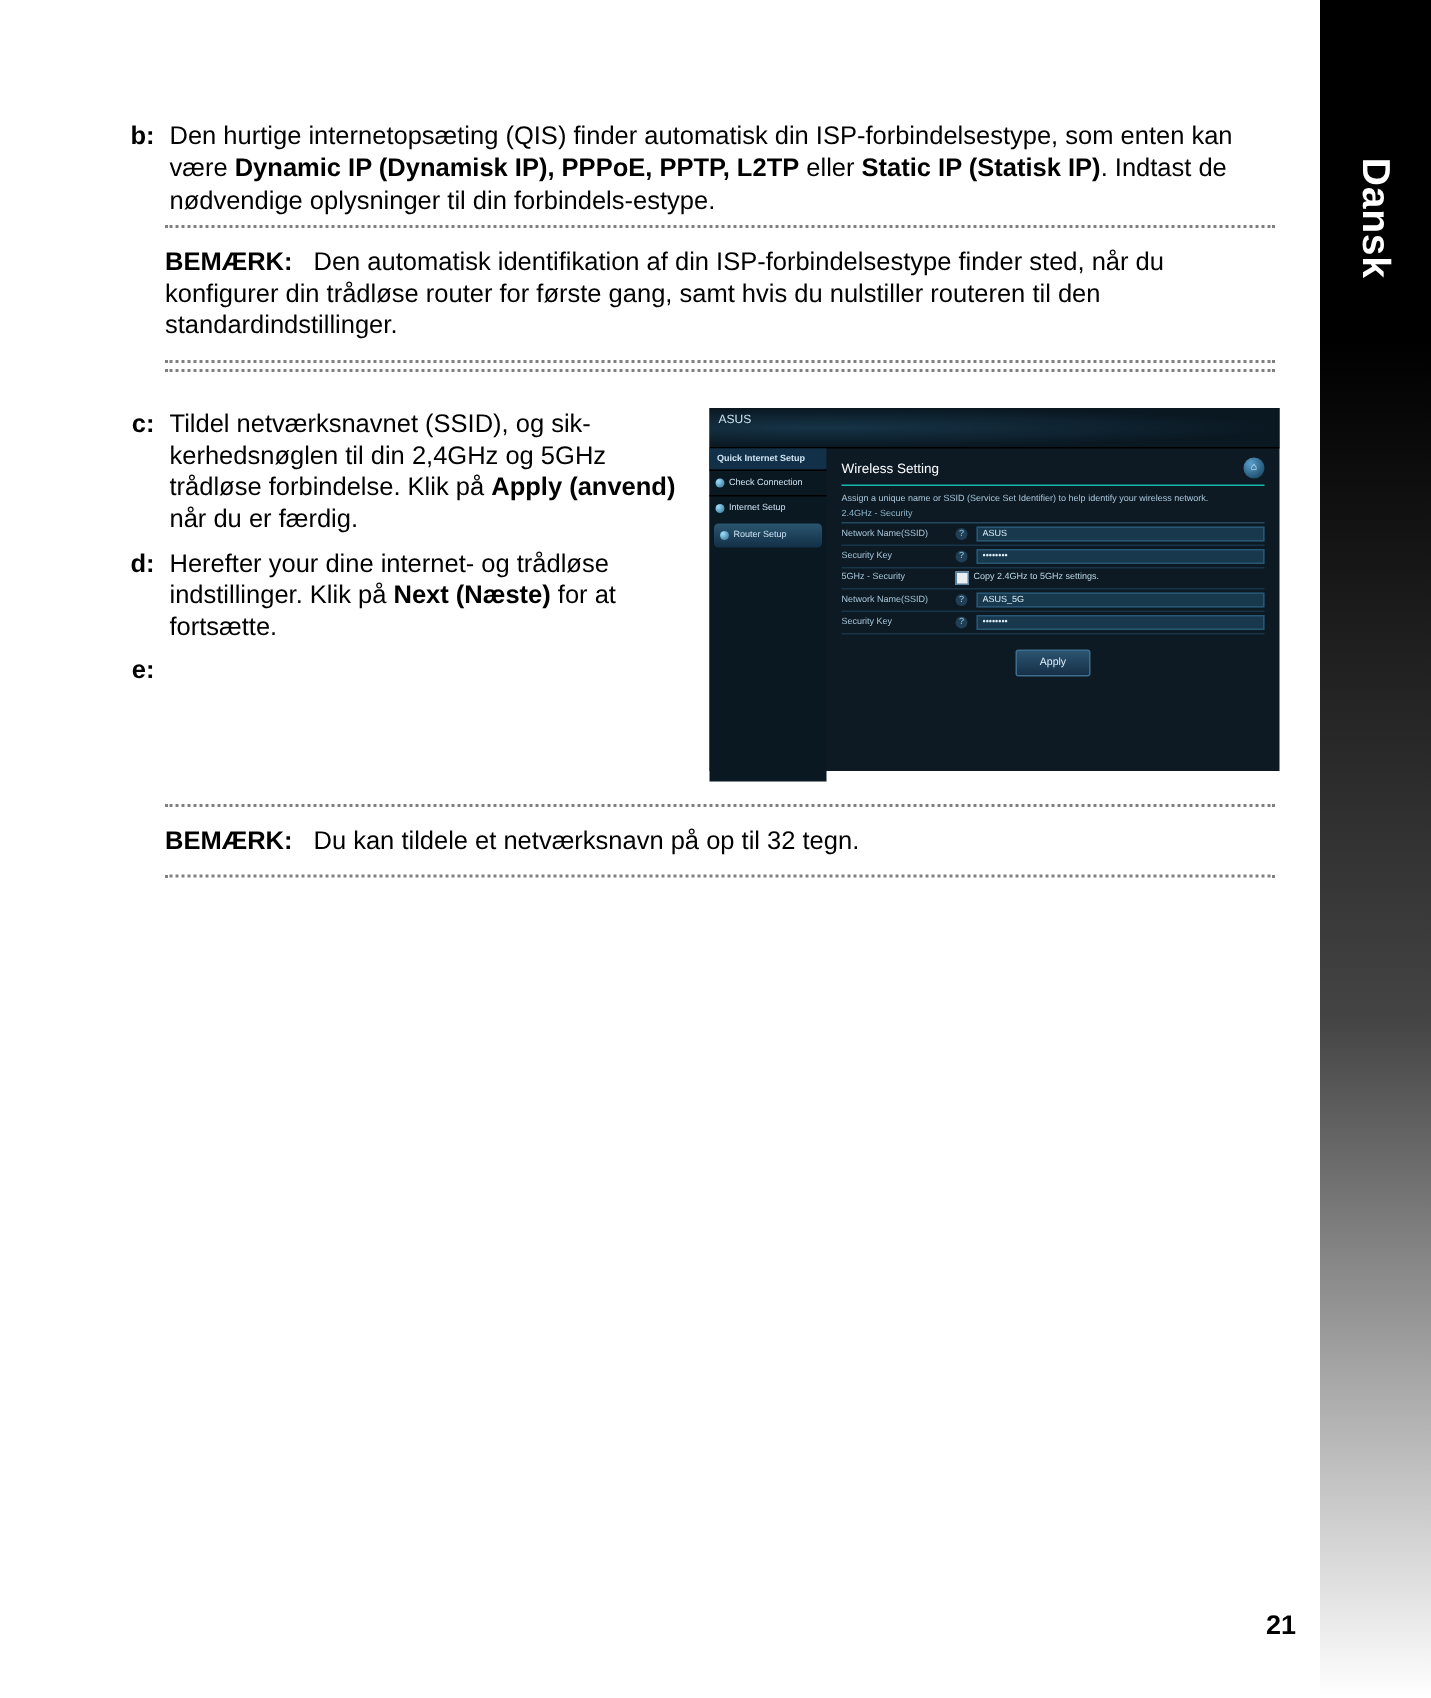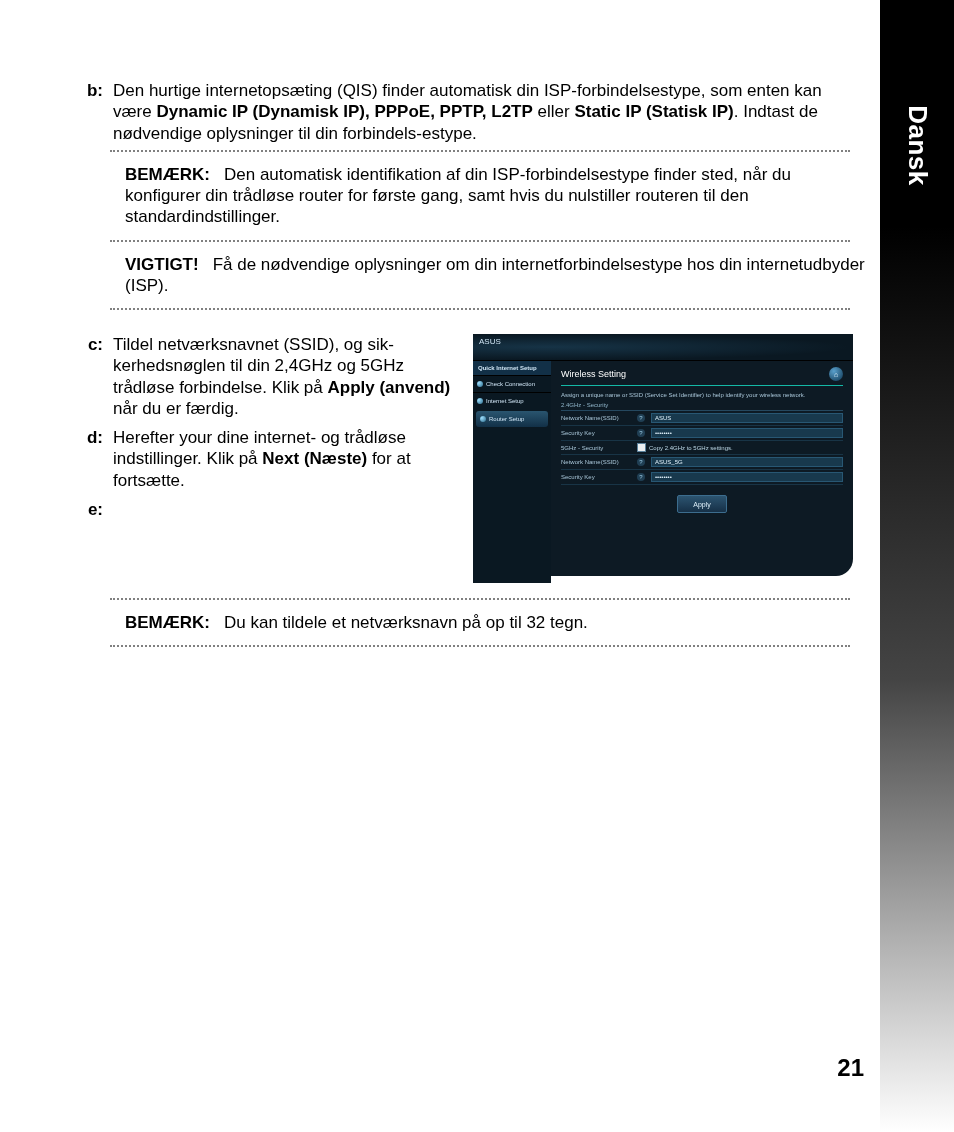--- a/index.html
+++ b/index.html
@@ -61,21 +61,21 @@
   .b { font-weight: 700; }
 
   .dotted {
     border: 0;
     border-top: 2px dotted #808080;
     margin: 4px 0 4px 35px;
     width: 740px;
   }
 
   .note {
-    margin-left: 50px;
+    margin-left: 35px;
     width: 740px;
     font-size: 17px;
     line-height: 1.25;
     padding: 8px 0;
   }
   .note-label { font-weight: 700; display: inline-block; margin-right: 14px; }
 
   .row-cde {
     display: flex;
     gap: 18px;
@@ -85,21 +85,20 @@
   .col-text .step-body { flex: 0 0 340px; }
   .col-shot { flex: 1; }
 
   
   .router {
     width: 380px;
     height: 242px;
     background: #0d1a24;
     position: relative;
     font-family: Arial, sans-serif;
-    border-radius: 17px;
   }
   .router-top {
     height: 20px;
     background: radial-gradient(ellipse at 20% 50%, #163346 0%, #0a1822 70%);
     border-bottom: 1px solid #000;
     font-size: 8px;
     color: #cfe4f4;
     padding: 3px 6px;
   }
   .router-body { display: flex; height: 222px; }
@@ -202,23 +201,23 @@
     border: 1px solid #3c6d8e;
     border-radius: 2px;
     color: #dff1fb;
     font-size: 7px;
     display: flex; align-items: center; justify-content: center;
   }
 
   .page-num {
     position: absolute;
     right: 90px;
-    bottom: 50px;
+    bottom: 38px;
     font-weight: 700;
-    font-size: 24px;
+    font-size: 18px;
   }
 </style>
 </head>
 <body>
 
 <div class="side-tab">
   <div class="side-tab-label">Dansk</div>
 </div>
 
 <div class="page">
@@ -228,23 +227,20 @@
     <div class="step-body">
       <span>Den hurtige internetopsæting (QIS) finder automatisk din ISP-forbindelsestype, som enten kan være </span><span class="b">Dynamic IP (Dynamisk IP), PPPoE, PPTP, L2TP</span><span> eller </span><span class="b">Static IP (Statisk IP)</span><span>. Indtast de nødvendige oplysninger til din forbindels-estype.</span>
     </div>
   </div>
 
   <hr class="dotted">
   <div class="note">
     <span class="note-label">BEMÆRK:</span><span>Den automatisk identifikation af din ISP-forbindelsestype finder sted, når du konfigurer din trådløse router for første gang, samt hvis du nulstiller routeren til den standardindstillinger.</span>
   </div>
   <hr class="dotted">
-  <div class="note">
-    <span class="note-label">VIGTIGT!</span><span>Få de nødvendige oplysninger om din internetforbindelsestype hos din internetudbyder (ISP).</span>
-  </div>
   <hr class="dotted">
 
   <div class="row-cde">
     <div class="col-text">
 
       <div class="step">
         <div class="step-label">c:</div>
         <div class="step-body">
           <span>Tildel netværksnavnet (SSID), og sik-kerhedsnøglen til din 2,4GHz og 5GHz trådløse forbindelse. Klik på </span><span class="b">Apply (anvend)</span><span> når du er færdig.</span>
         </div>

